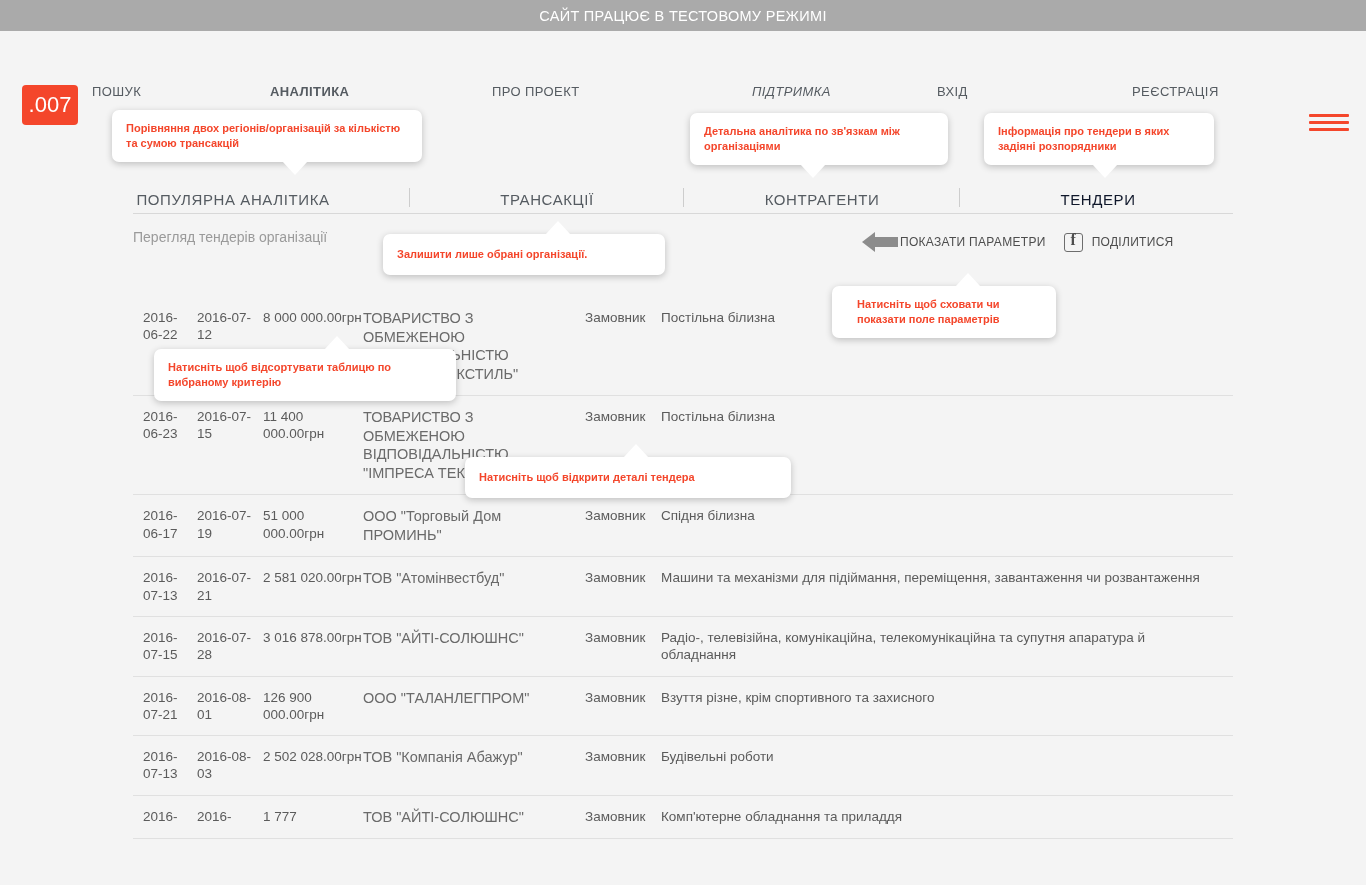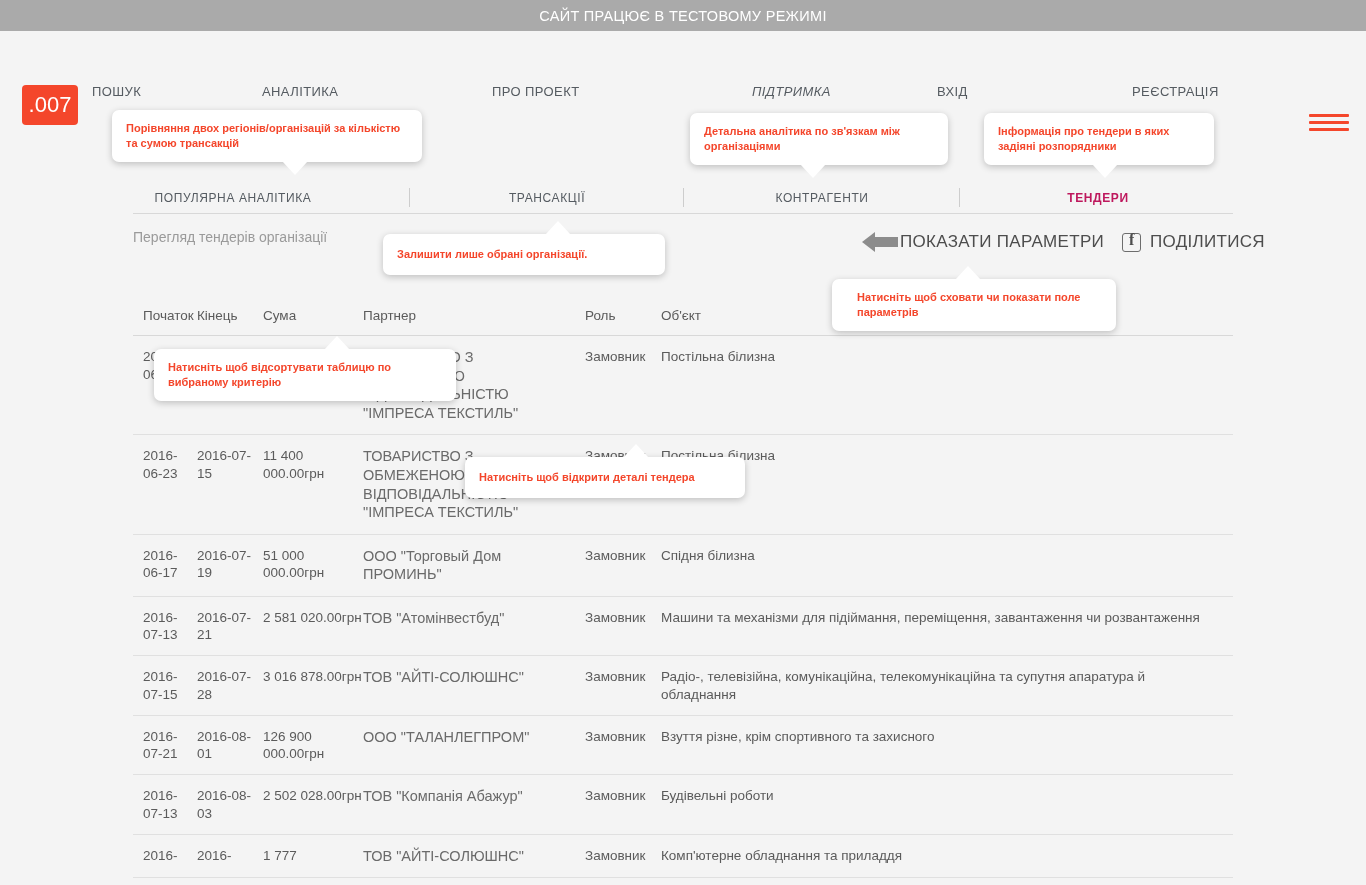--- a/index.html
+++ b/index.html
@@ -43,21 +43,21 @@
     font-size: 13px;
     letter-spacing: .4px;
   }
   .topnav a {
     position: absolute; top: 0;
     color: #555b61;
     text-decoration: none;
     white-space: nowrap;
   }
   .nav-pos-0 { left: 0px; }
-  .nav-pos-1 { left: 170px; }
+  .nav-pos-1 { left: 178px; font-weight: bold; }
   .nav-pos-2 { left: 400px; }
   .nav-pos-3 { left: 660px; font-style: italic; }
   .nav-pos-4 { left: 845px; }
   .nav-pos-5 { left: 1040px; }
 
   .burger {
     position: absolute; left: 1309px; top: 114px;
     width: 40px; height: 22px;
     cursor: pointer;
   }
@@ -70,32 +70,32 @@
   .burger span:nth-child(3) { top: 14px; }
 
   
   .tabbar {
     position: absolute; left: 133px; top: 186px;
     width: 1100px; height: 28px;
     border-bottom: 1px solid #d8d8d8;
   }
   .tabbar .tab {
     position: absolute; top: 5px;
-    font-size: 12px;
+    font-size: 15px;
     letter-spacing: .6px;
     color: #555b61;
     white-space: nowrap;
     text-align: left;
     cursor: pointer;
   }
   .tab-0 { left: 100px; transform: translateX(-50%); }
   .tab-1 { left: 414px; transform: translateX(-50%); }
   .tab-2 { left: 689px; transform: translateX(-50%); }
   .tab-3 { left: 965px; transform: translateX(-50%); }
-  .tab.active { color: #be185d; font-weight: bold; }
+  .tab.active { color: #0f172a; }
   .tab-sep {
     position: absolute; top: 2px;
     width: 1px; height: 19px;
     background: #cdcdcd;
   }
   .sep-0 { left: 276px; }
   .sep-1 { left: 550px; }
   .sep-2 { left: 826px; }
 
   
@@ -121,21 +121,21 @@
     width: 24px; height: 10px; background: #8c8c8c;
   }
   .arrow-left::after {
     content: ""; position: absolute; left: 0; top: 0;
     width: 0; height: 0;
     border-top: 10px solid transparent;
     border-bottom: 10px solid transparent;
     border-right: 13px solid #8c8c8c;
   }
   .ctl-label {
-    font-size: 17px; color: #4d4d4d; letter-spacing: .3px;
+    font-size: 12px; color: #4d4d4d; letter-spacing: .3px;
     white-space: nowrap;
     cursor: pointer;
     text-align: right;
   }
   .fb-icon {
     width: 19px; height: 19px;
     border: 1.5px solid #6d6d6d;
     border-radius: 3px;
     margin: 0 9px 0 18px;
     position: relative;
@@ -206,25 +206,25 @@
   }
 
   .tip-compare   { left: 112px; top: 110px; width: 310px; }
   .tip-compare .tail { left: 170px; }
   .tip-relations { left: 690px; top: 113px; width: 258px; }
   .tip-relations .tail { left: 110px; }
   .tip-tenders   { left: 984px; top: 113px; width: 230px; }
   .tip-tenders   .tail { left: 108px; }
   .tip-onlyselected { left: 383px; top: 234px; width: 282px; padding: 13px 14px; }
   .tip-onlyselected .tail { left: 162px; }
-  .tip-hideparams { left: 832px; top: 279px; width: 284px; padding-left: 25px; }
+  .tip-hideparams { left: 832px; top: 286px; width: 224px; padding-left: 25px; }
   .tip-hideparams .tail { left: 123px; }
   .tip-sort      { left: 154px; top: 349px; width: 302px; }
   .tip-sort .tail { left: 170px; }
-  .tip-details   { left: 465px; top: 457px; width: 280px; padding: 13px 14px; }
+  .tip-details   { left: 465px; top: 457px; width: 326px; padding: 13px 14px; }
   .tip-details .tail { left: 158px; }
 </style>
 </head>
 <body>
 
 <div class="test-banner">
   <span>САЙТ ПРАЦЮЄ В ТЕСТОВОМУ РЕЖИМІ</span>
 </div>
 
 <div class="header"></div>
@@ -259,28 +259,20 @@
 <div class="subtitle">Перегляд тендерів організації</div>
 
 <div class="controls">
   <div class="arrow-left"></div>
   <div class="ctl-label">ПОКАЗАТИ ПАРАМЕТРИ</div>
   <div class="fb-icon"></div>
   <div class="ctl-label">ПОДІЛИТИСЯ</div>
 </div>
 
 <div class="table">
-  <div class="trow thead">
-    <div class="c c-start">Початок</div>
-    <div class="c c-end">Кінець</div>
-    <div class="c c-sum">Сума</div>
-    <div class="c c-partner">Партнер</div>
-    <div class="c c-role">Роль</div>
-    <div class="c c-obj">Об'єкт</div>
-  </div>
   <div id="rows-host">
       <div class="trow">
         <div class="c-start">2016-06-22</div>
         <div class="c-end">2016-07-12</div>
         <div class="c-sum">8 000 000.00грн</div>
         <div class="c-partner partner-big">ТОВАРИСТВО З ОБМЕЖЕНОЮ ВІДПОВІДАЛЬНІСТЮ "ІМПРЕСА ТЕКСТИЛЬ"</div>
         <div class="c-role">Замовник</div>
         <div class="c-obj">Постільна білизна</div>
       </div>
       <div class="trow">

